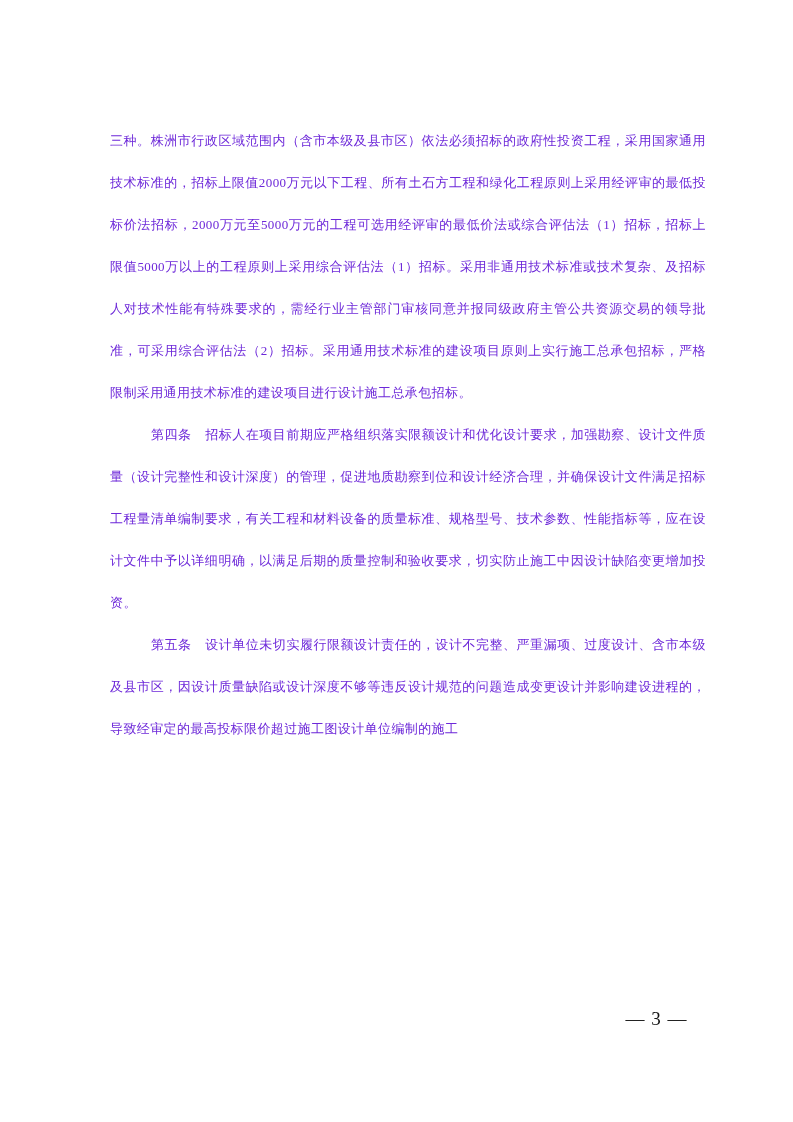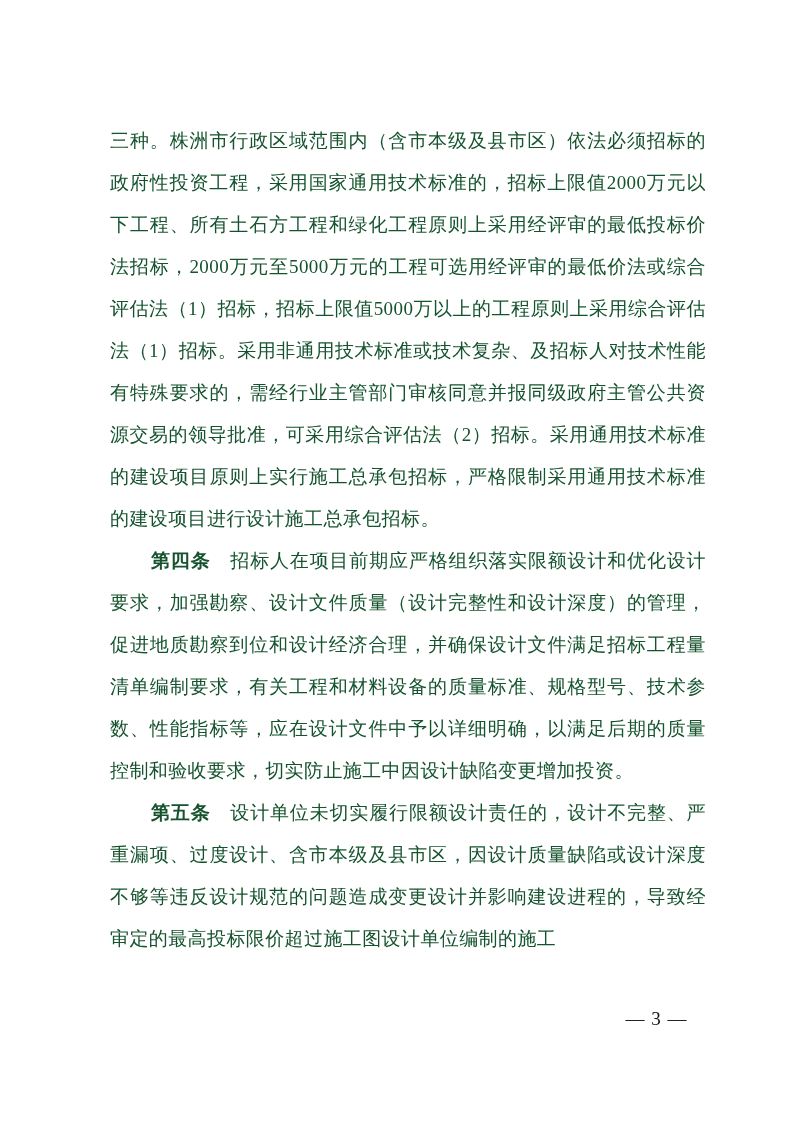--- a/index.html
+++ b/index.html
@@ -23,37 +23,37 @@
     height: 1122px;
     background: #ffffff;
   }
   .content {
     position: absolute;
     left: 110px;
     top: 120px;
     width: 596px;
   }
   .para {
-    font-size: 19px;
+    font-size: 13px;
     line-height: 42px;
     text-align: justify;
     text-justify: inter-ideograph;
     letter-spacing: 0.4px;
     margin: 0 0 0 0;
-    color: #14532d;
+    color: #6d28d9;
     font-family: "Liberation Serif", "DejaVu Serif", serif;
   }
   .para.indent {
     text-indent: 41px;
   }
   .para + .para {
     margin-top: 0px;
   }
   .art-label {
-    font-weight: bold;
+    font-weight: normal;
   }
   .page-number {
     position: absolute;
     left: 0;
     top: 1008px;
     width: 793px;
     text-align: center;
     font-size: 19px;
     color: #141414;
     font-family: "Liberation Serif", "DejaVu Serif", serif;

